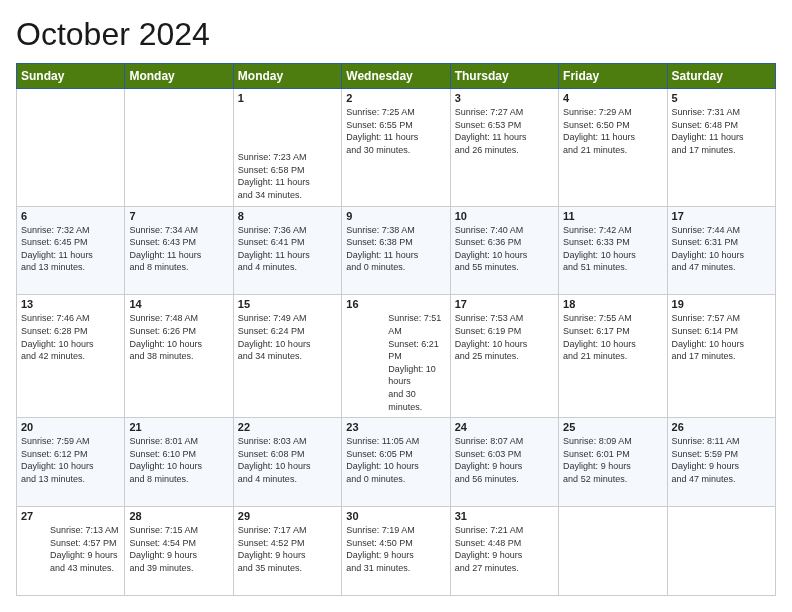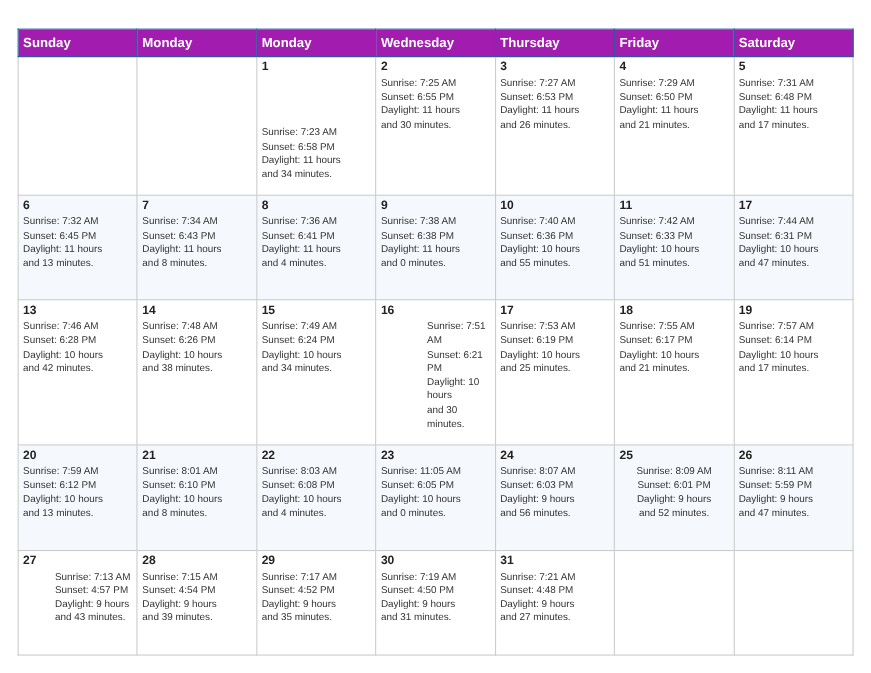--- a/index.html
+++ b/index.html
@@ -41,21 +41,21 @@
       color: #444;
     }
     .calendar {
       flex: 1;
       border: 1px solid #ccc;
       border-collapse: collapse;
       width: 100%;
       table-layout: fixed;
     }
     .calendar th {
-      background: #a21caf;
+      background: #4d7c0f;
       color: #fff;
       font-size: 12px;
       font-weight: bold;
       padding: 5px 4px;
       text-align: left;
       border: 1px solid #2a5a9f;
     }
     .calendar td {
       border: 1px solid #ccc;
       vertical-align: top;
@@ -84,20 +84,21 @@
     .empty-cell {
       background: #f9f9f9;
     }
   </style>
 </head>
 <body>
 
 <div class="page">
   <div class="header">
     <div class="title-block">
+      <div class="month-title">October 2024</div>
     </div>
   </div>
 
   <table class="calendar">
     <thead>
       <tr>
 
       <th>Sunday</th>
           <th>Monday</th>
           <th>Monday</th>
@@ -280,21 +281,21 @@
           </td>
           <td>
             <span class="day-num">24</span>
             <div class="day-info" style="white-space: pre-line;">Sunrise: 8:07 AM
 Sunset: 6:03 PM
 Daylight: 9 hours
 and 56 minutes.</div>
           </td>
           <td>
             <span class="day-num">25</span>
-            <div class="day-info" style="white-space: pre-line; text-align: center;">Sunrise: 8:09 AM
+            <div class="day-info" style="white-space: pre-line;">Sunrise: 8:09 AM
 Sunset: 6:01 PM
 Daylight: 9 hours
 and 52 minutes.</div>
           </td>
           <td>
             <span class="day-num">26</span>
             <div class="day-info" style="white-space: pre-line;">Sunrise: 8:11 AM
 Sunset: 5:59 PM
 Daylight: 9 hours
 and 47 minutes.</div>

